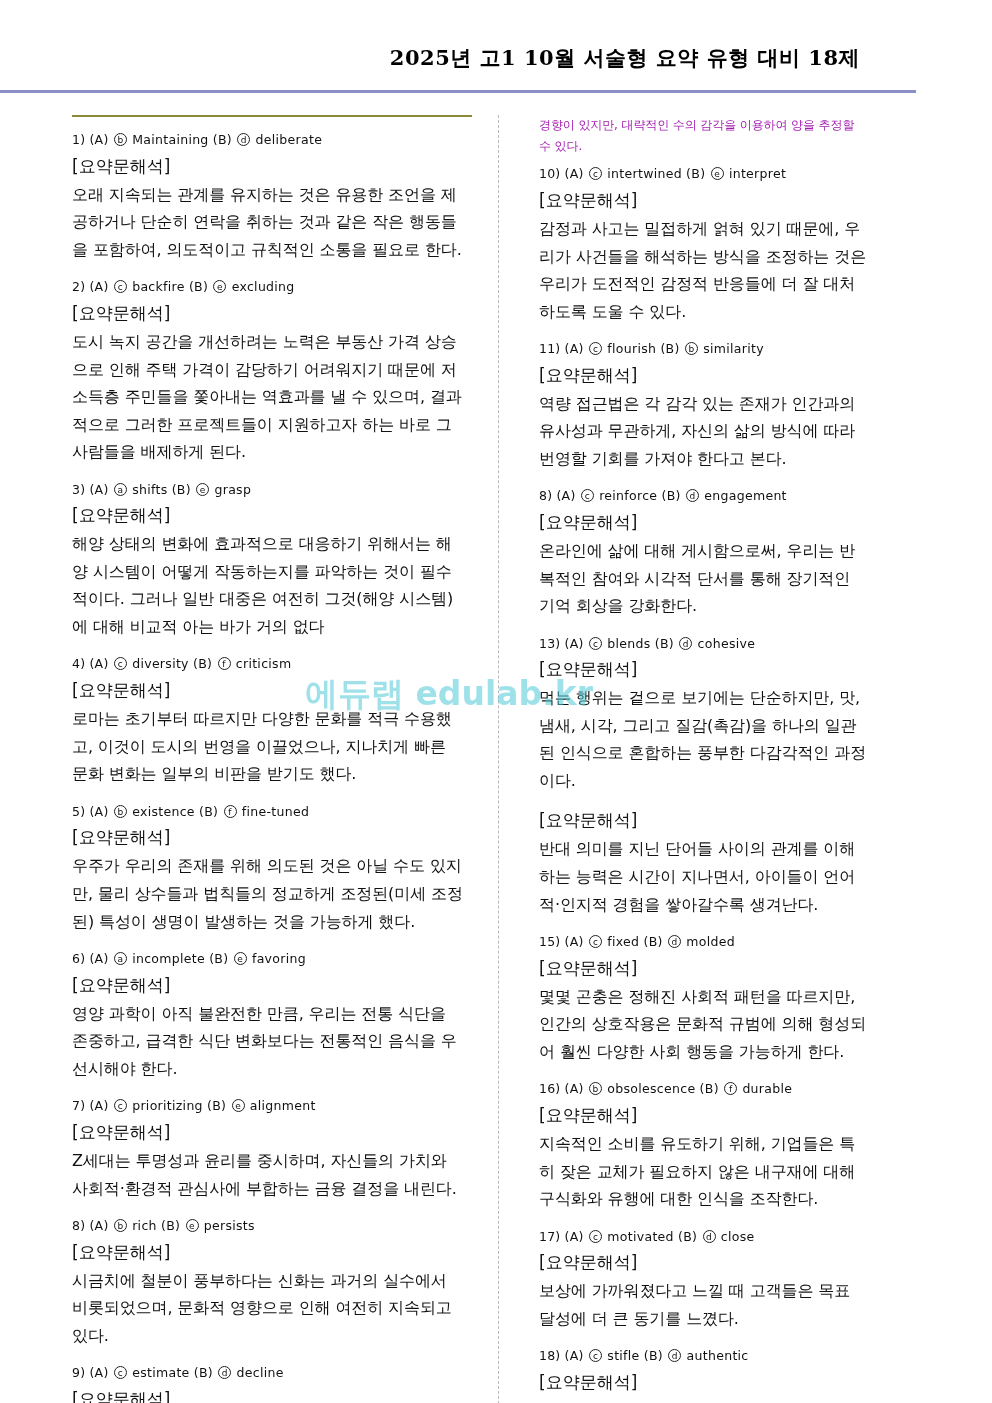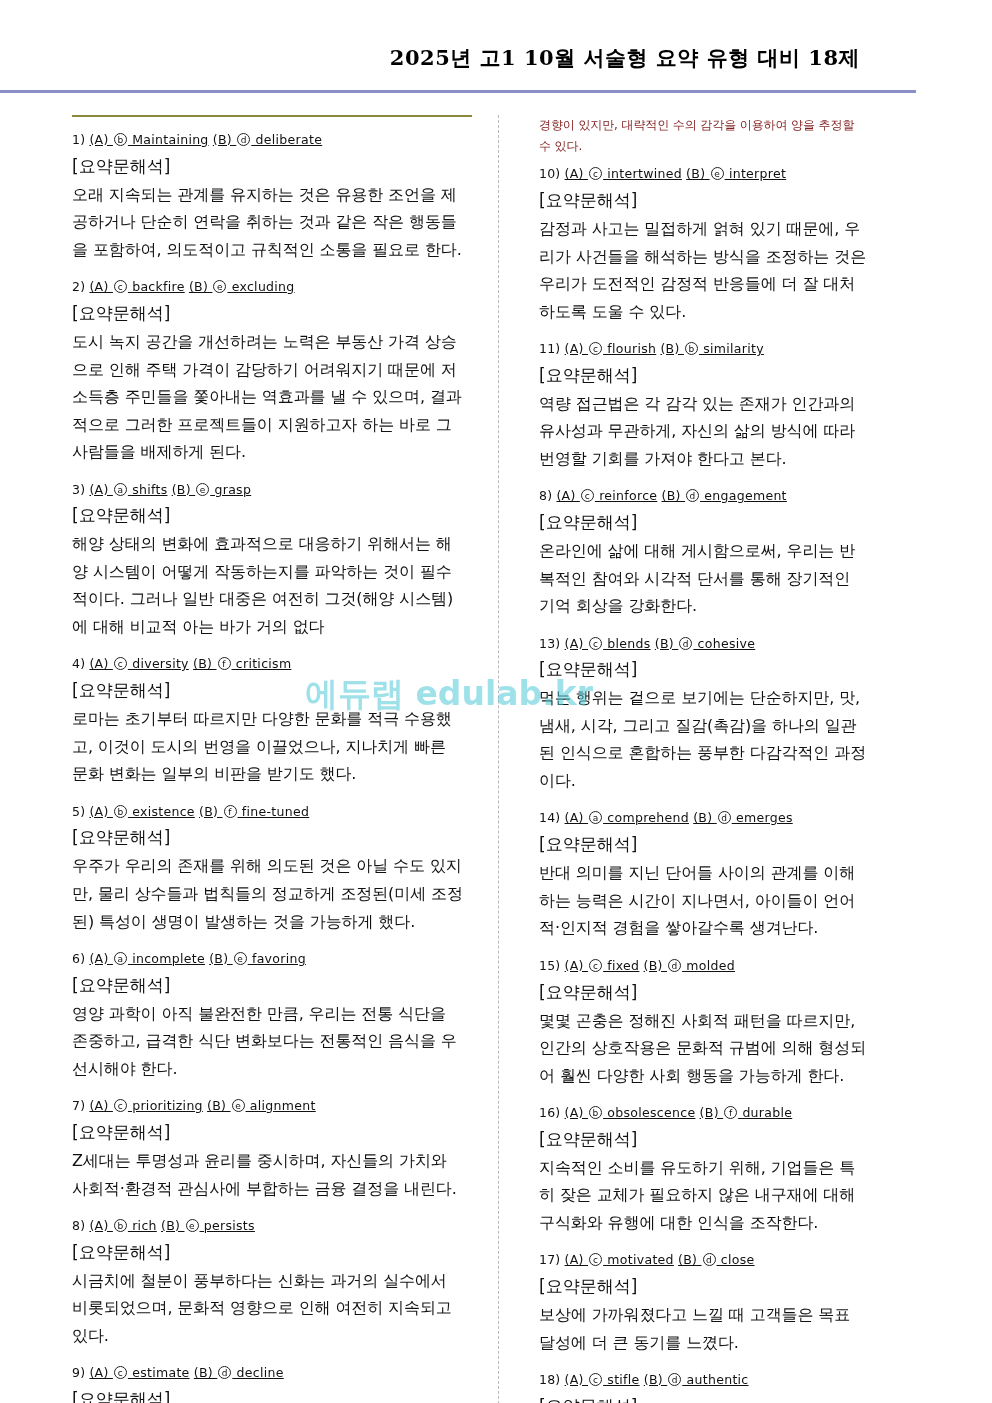--- a/index.html
+++ b/index.html
@@ -72,36 +72,36 @@
     display: inline-block;
     width: 13px; height: 13px;
     line-height: 12px;
     border: 1px solid #222;
     border-radius: 50%;
     text-align: center;
     font-size: 9px;
     vertical-align: 1px;
     margin: 0 1px;
   }
-  .ans { letter-spacing: 0.3px; text-decoration: underline; }
+  .ans { letter-spacing: 0.3px; }
   .tag {
     font-size: 17px;
     color: #111;
     margin: 2px 0 3px 0;
   }
   .body-ko {
     font-size: 16px;
     line-height: 1.72;
     color: #111;
     letter-spacing: -0.1px;
   }
   .cont-line {
     font-size: 12px;
     line-height: 1.72;
-    color: #7f1d1d;
+    color: #a21caf;
     margin-bottom: 9px;
     letter-spacing: -0.1px;
   }
   .watermark {
     position: absolute;
     left: 258px;
     top: 672px;
     font-family: "DejaVu Sans", "Liberation Sans", sans-serif;
     font-size: 33px;
     font-weight: bold;
@@ -192,21 +192,20 @@
             <div class="q-head"><span>8)</span> <span class="ans">(A) <span class="circ">c</span> reinforce</span> <span class="ans">(B) <span class="circ">d</span> engagement</span></div>
             <div class="tag">[요약문해석]</div>
             <div class="body-ko">온라인에 삶에 대해 게시함으로써, 우리는 반복적인 참여와 시각적 단서를 통해 장기적인 기억 회상을 강화한다.</div>
           </div>
           <div class="item">
             <div class="q-head"><span>13)</span> <span class="ans">(A) <span class="circ">c</span> blends</span> <span class="ans">(B) <span class="circ">d</span> cohesive</span></div>
             <div class="tag">[요약문해석]</div>
             <div class="body-ko">먹는 행위는 겉으로 보기에는 단순하지만, 맛, 냄새, 시각, 그리고 질감(촉감)을 하나의 일관된 인식으로 혼합하는 풍부한 다감각적인 과정이다.</div>
           </div>
           <div class="item">
-            <div class="q-head"><span>14)</span> <span class="ans">(A) <span class="circ">a</span> comprehend</span> <span class="ans">(B) <span class="circ">d</span> emerges</span></div>
             <div class="tag">[요약문해석]</div>
             <div class="body-ko">반대 의미를 지닌 단어들 사이의 관계를 이해하는 능력은 시간이 지나면서, 아이들이 언어적·인지적 경험을 쌓아갈수록 생겨난다.</div>
           </div>
           <div class="item">
             <div class="q-head"><span>15)</span> <span class="ans">(A) <span class="circ">c</span> fixed</span> <span class="ans">(B) <span class="circ">d</span> molded</span></div>
             <div class="tag">[요약문해석]</div>
             <div class="body-ko">몇몇 곤충은 정해진 사회적 패턴을 따르지만, 인간의 상호작용은 문화적 규범에 의해 형성되어 훨씬 다양한 사회 행동을 가능하게 한다.</div>
           </div>
           <div class="item">
             <div class="q-head"><span>16)</span> <span class="ans">(A) <span class="circ">b</span> obsolescence</span> <span class="ans">(B) <span class="circ">f</span> durable</span></div>

